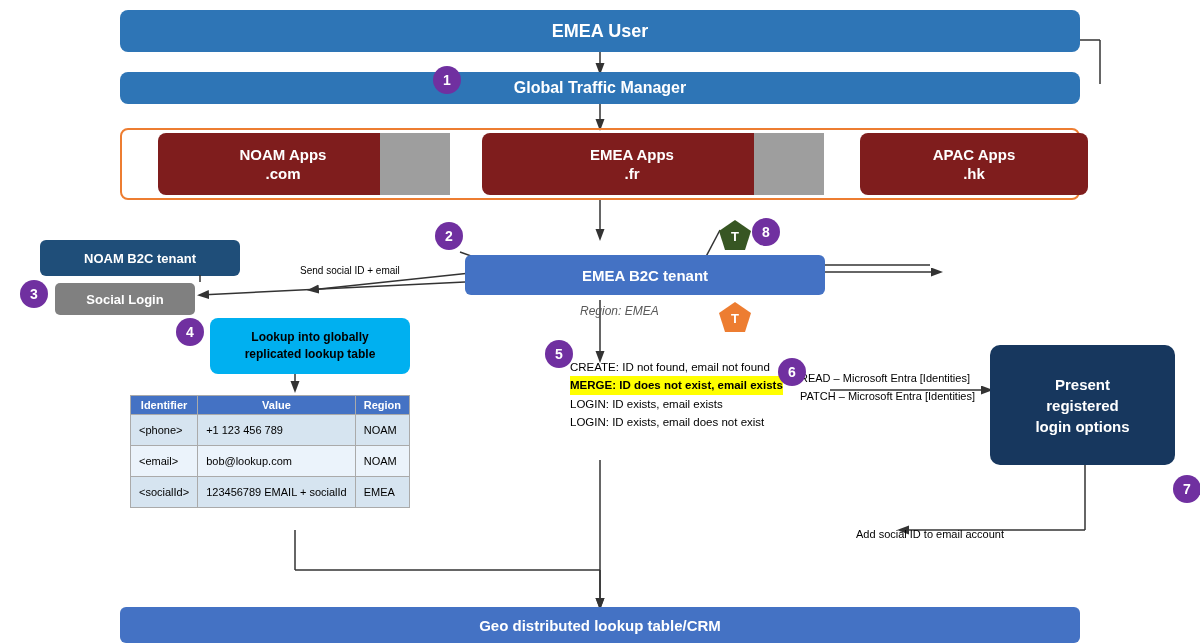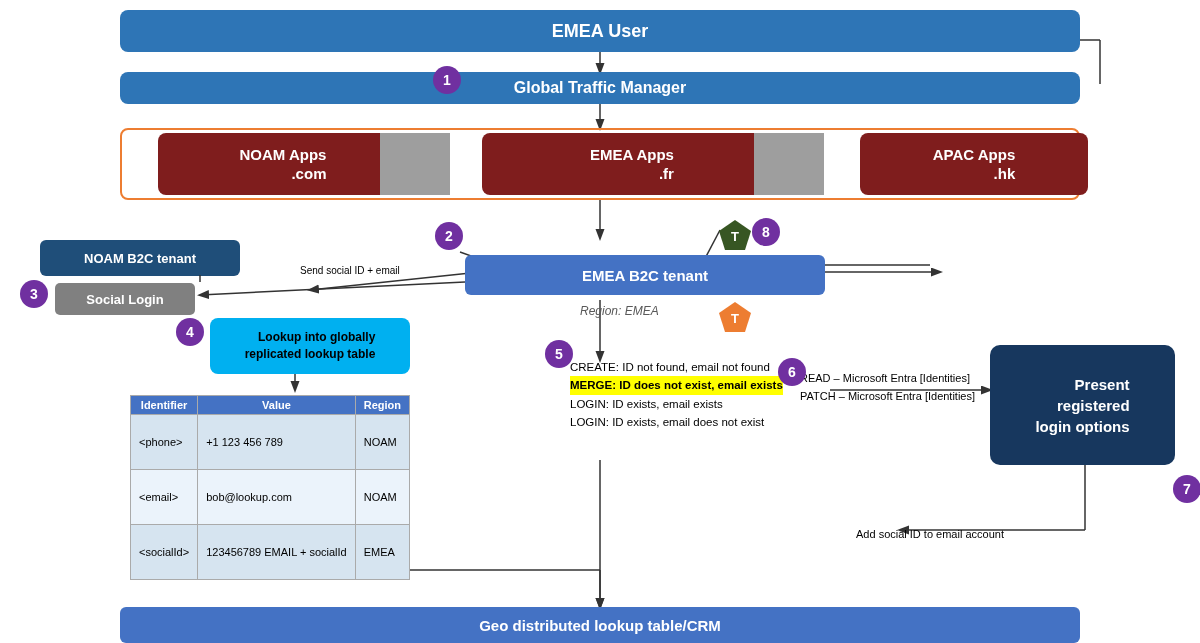--- a/index.html
+++ b/index.html
@@ -18,21 +18,21 @@
       padding: 10px;
     }
 
     
     .box {
       position: absolute;
       border-radius: 8px;
       display: flex;
       align-items: center;
       justify-content: center;
-      text-align: right;
+      text-align: center;
       font-weight: 600;
       color: #fff;
     }
 
     
     .blue { background: #2E75B6; }
     .dark-blue { background: #1F4E79; }
     .steel-blue { background: #4472C4; }
     
     .orange { background: #7f1d1d; margin-left: 32px; }
@@ -77,21 +77,21 @@
       z-index: 5;
     }
     .lookup-table th {
       background: #4472C4;
       color: #fff;
       padding: 3px 8px;
       border: 1px solid #aaa;
       font-weight: 600;
     }
     .lookup-table td {
-      padding: 21px 8px;
+      padding: 9px 8px;
       border: 1px solid #aaa;
       color: #000;
     }
     .lookup-table tr:nth-child(odd) td { background: #D6E4F0; }
     .lookup-table tr:nth-child(even) td { background: #EBF3FB; }
 
     
     .label {
       position: absolute;
       font-size: 12px;

